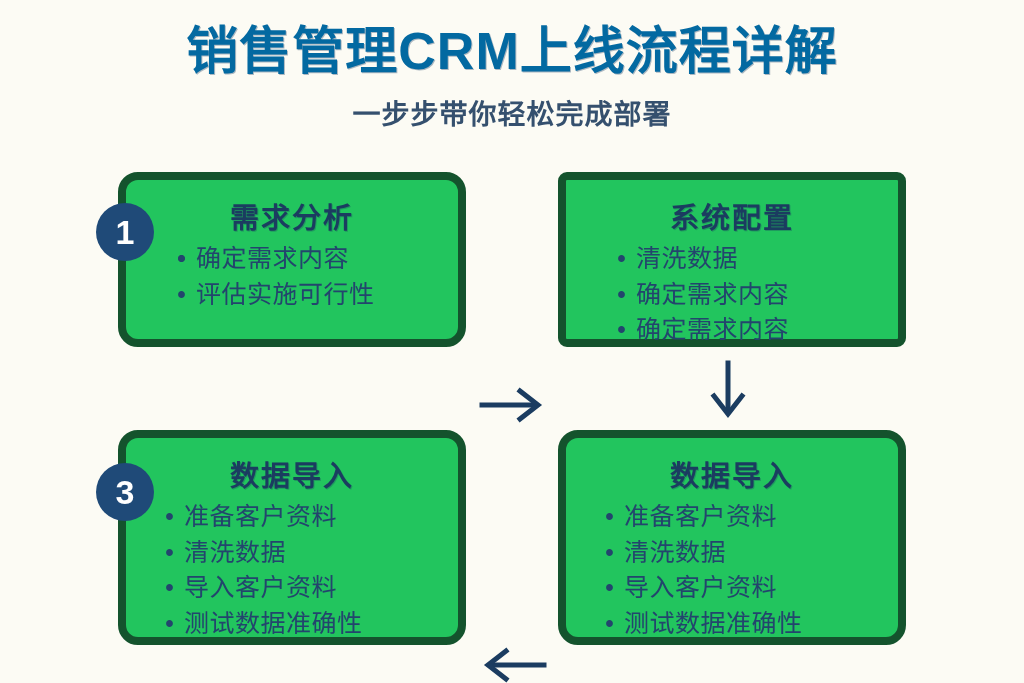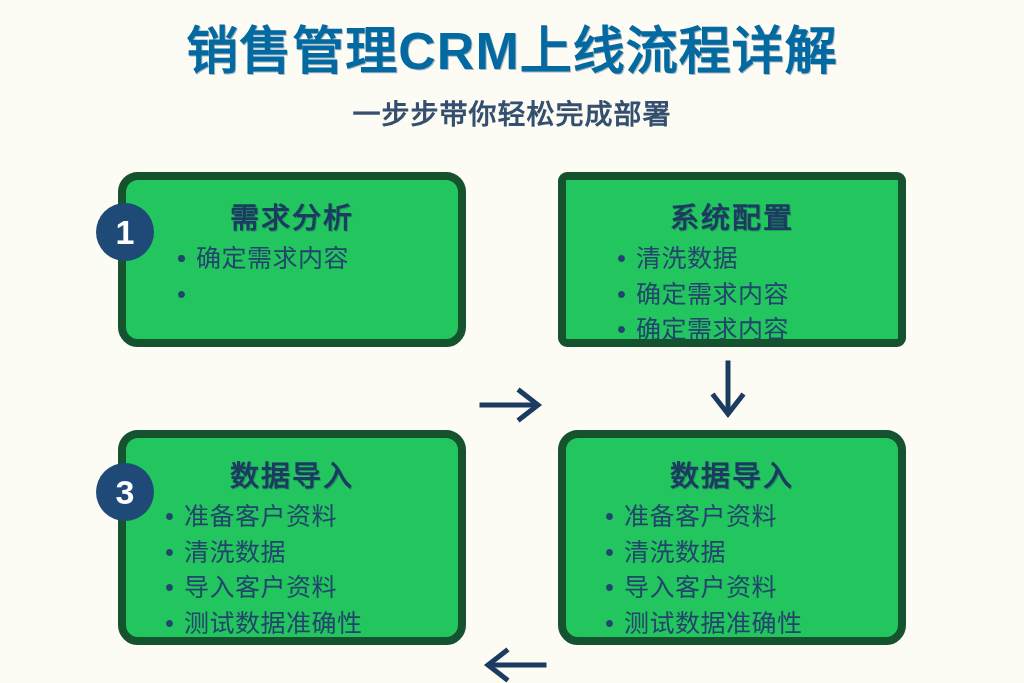--- a/index.html
+++ b/index.html
@@ -132,21 +132,21 @@
   <p class="subtitle">一步步带你轻松完成部署</p>
 </div>
 
 <div class="flow">
 
   <div class="node node-1">
     <h2 class="node-title">需求分析</h2>
     <ul class="node-list">
       <li><span class="bullet">•</span></li>
       <li><span class="bullet">•</span><span>确定需求内容</span></li>
-      <li><span class="bullet">•</span></li>
+      <li><span class="bullet">•</span><span>评估实施可行性</span></li>
     </ul>
   </div>
   <div class="badge badge-1">1</div>
 
   <div class="node node-2">
     <h2 class="node-title">系统配置</h2>
     <ul class="node-list">
       <li><span class="bullet">•</span><span>清洗数据</span></li>
       <li><span class="bullet">•</span><span>确定需求内容</span></li>
       <li><span class="bullet">•</span><span>确定需求内容</span></li>

